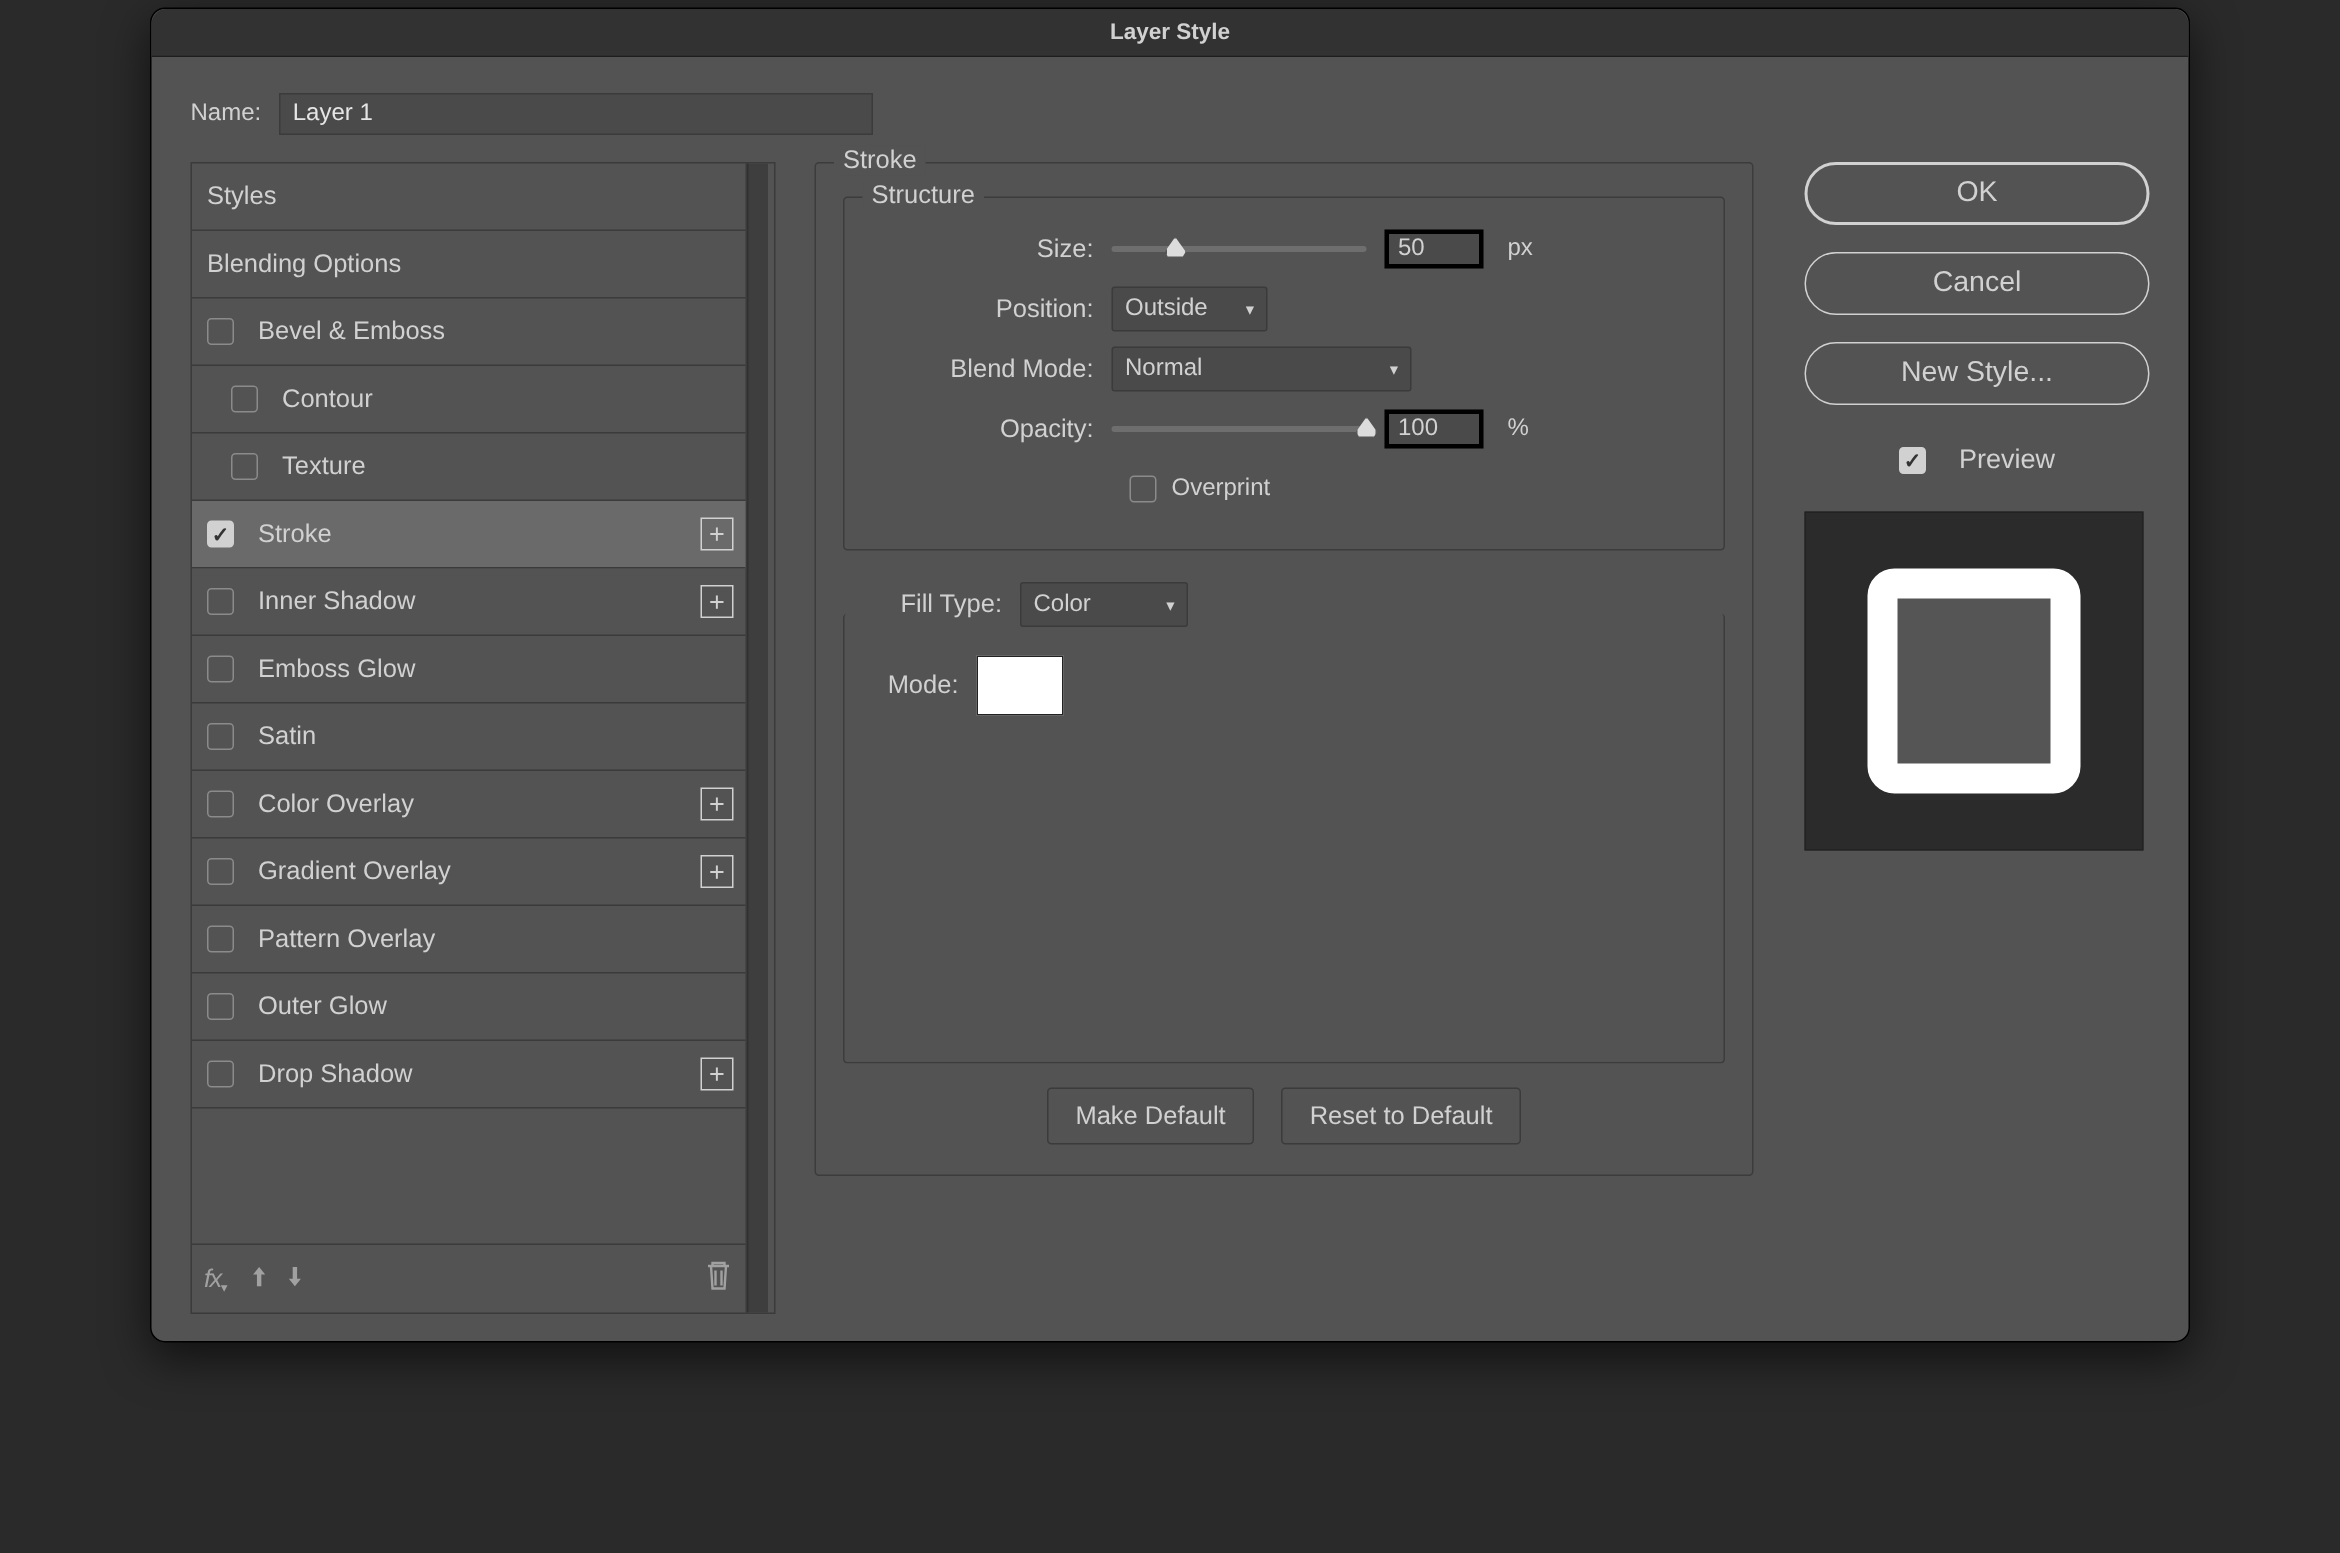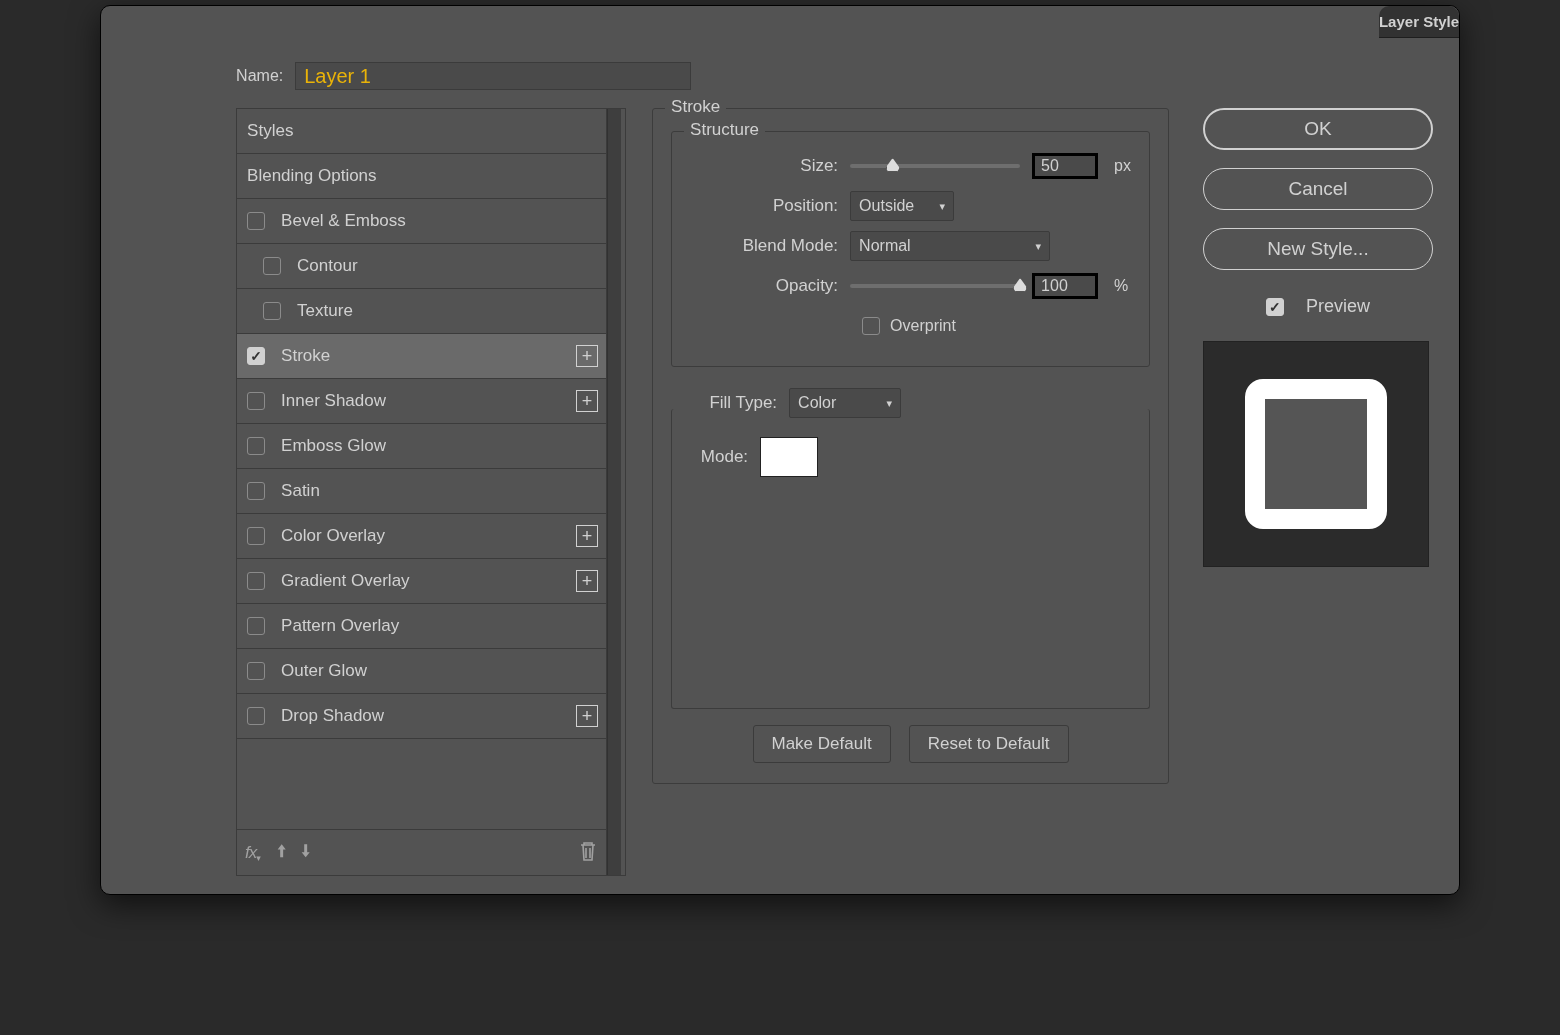--- a/index.html
+++ b/index.html
@@ -1,29 +1,29 @@
 <!DOCTYPE html>
 <html><head>
 <meta charset="utf-8">
 <style>
   * { box-sizing: border-box; margin: 0; padding: 0; font-family: "Helvetica Neue", Arial, sans-serif; }
   body { background: #2a2a2a; width:1560px; height:1035px; overflow:hidden; user-select:none; }
   .window {
     width:1360px; height:890px; margin:5px auto 0 auto;
     background:#535353; border:1px solid #000; border-radius:10px;
     box-shadow: 0 10px 30px rgba(0,0,0,.6);
-    display:flex; flex-direction:column;align-items:flex-end;
+    display:flex; flex-direction:column;
   }
   .titlebar { height:32px; background:#323232; border-radius:10px 10px 0 0; display:flex; align-items:center; justify-content:center; font-size:15px; color:#d1d1d1; font-weight:600; border-bottom:1px solid #1e1e1e;}
   .body { flex:1; display:flex; padding:24px 26px 18px 26px; gap:26px; color:#d1d1d1; font-size:16px; }
   .name-row { display:flex; align-items:center; gap:12px; margin-bottom:18px; }
   .name-row label { font-size:16px; }
   .name-row input {
-    width:396px; height:28px; background:#4a4a4a; border:1px solid #3b3b3b; color:#eab308;
-    font-size:20px; padding:0 8px;
+    width:396px; height:28px; background:#4a4a4a; border:1px solid #3b3b3b; color:#e5e5e5;
+    font-size:16px; padding:0 8px;
   }
   .styles-panel {
     flex:1; display:flex; border:1px solid #3b3b3b; position:relative; background:#535353;
   }
   .styles-list { width:370px; display:flex; flex-direction:column; border-right:1px solid #3b3b3b; }
   .style-row { height:45px; display:flex; align-items:center; padding:0 10px; border-bottom:1px solid #3b3b3b; font-size:17px; position:relative;}
   .style-row.header { font-weight:400; }
   .style-row .chk { width:18px; height:18px; border:1px solid #8b8b8b; border-radius:3px; margin-right:16px; display:flex; align-items:center; justify-content:center; flex-shrink:0;}
   .style-row .chk.checked { background:#d1d1d1; border-color:#d1d1d1; }
   .style-row .chk.checked::after { content:"✓"; color:#333; font-size:14px; font-weight:900; line-height:1; }

